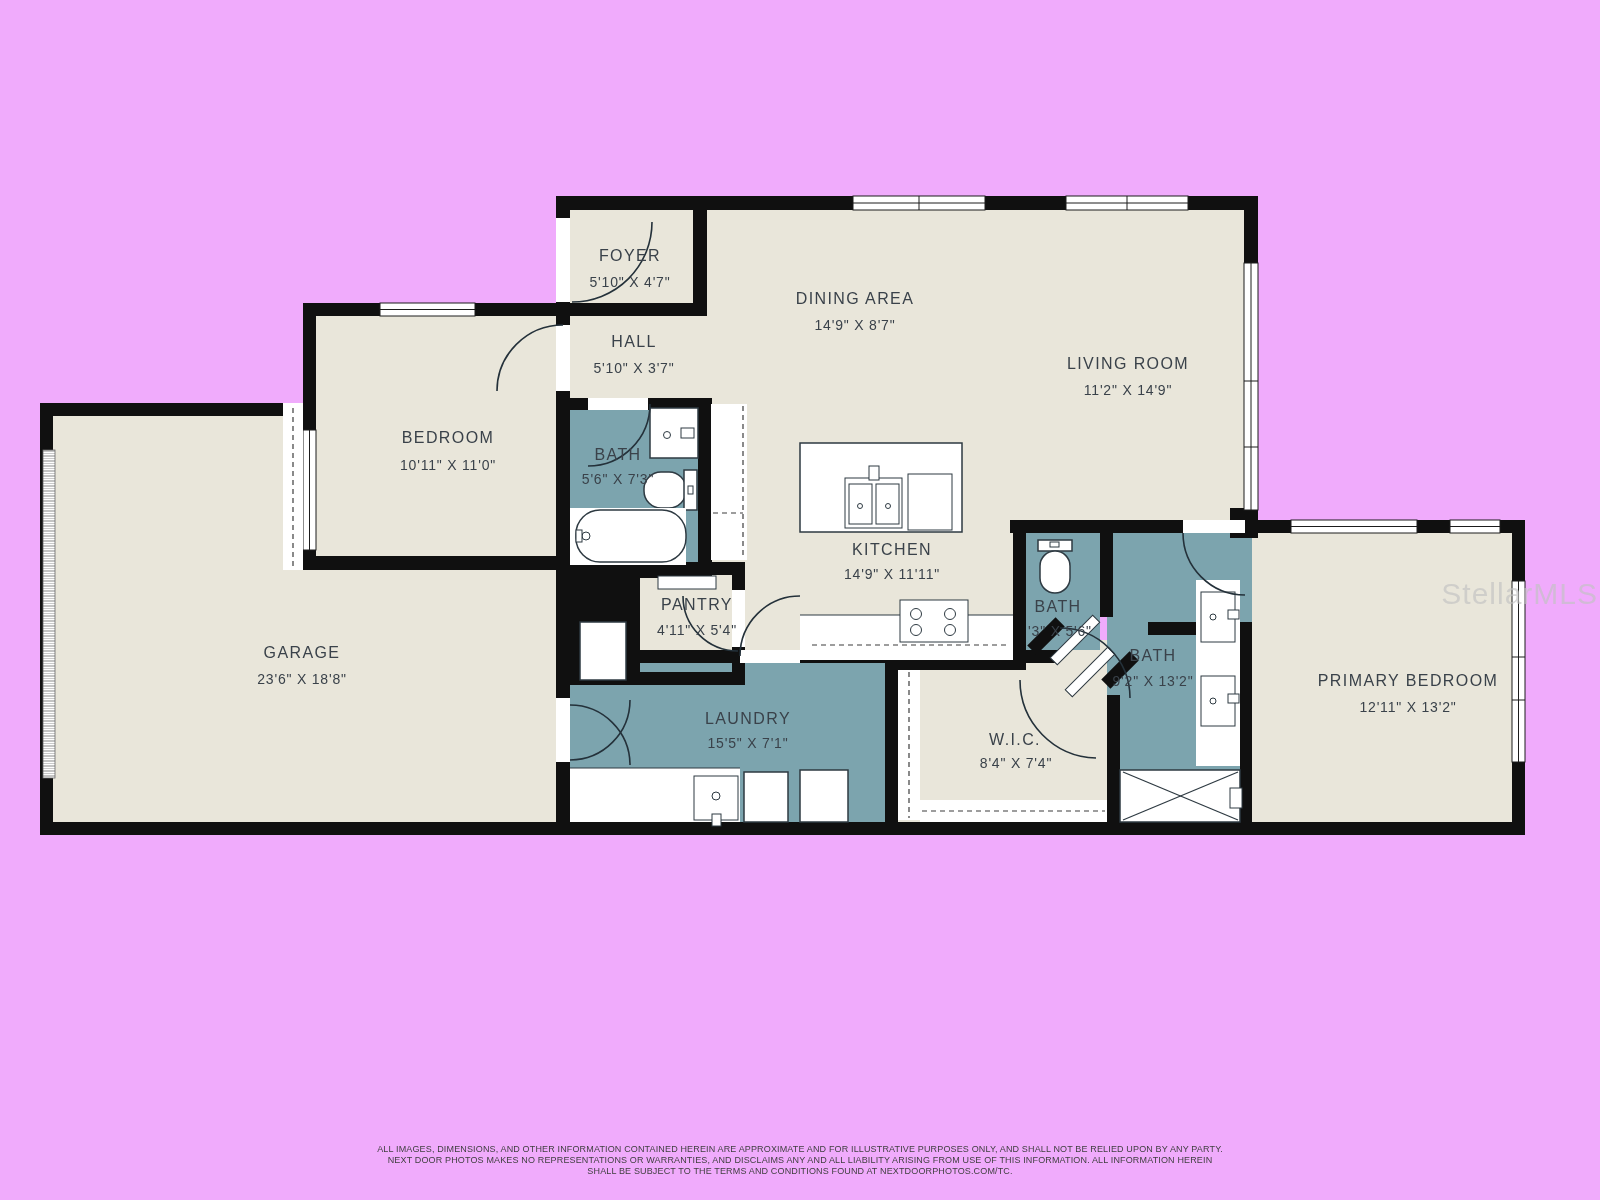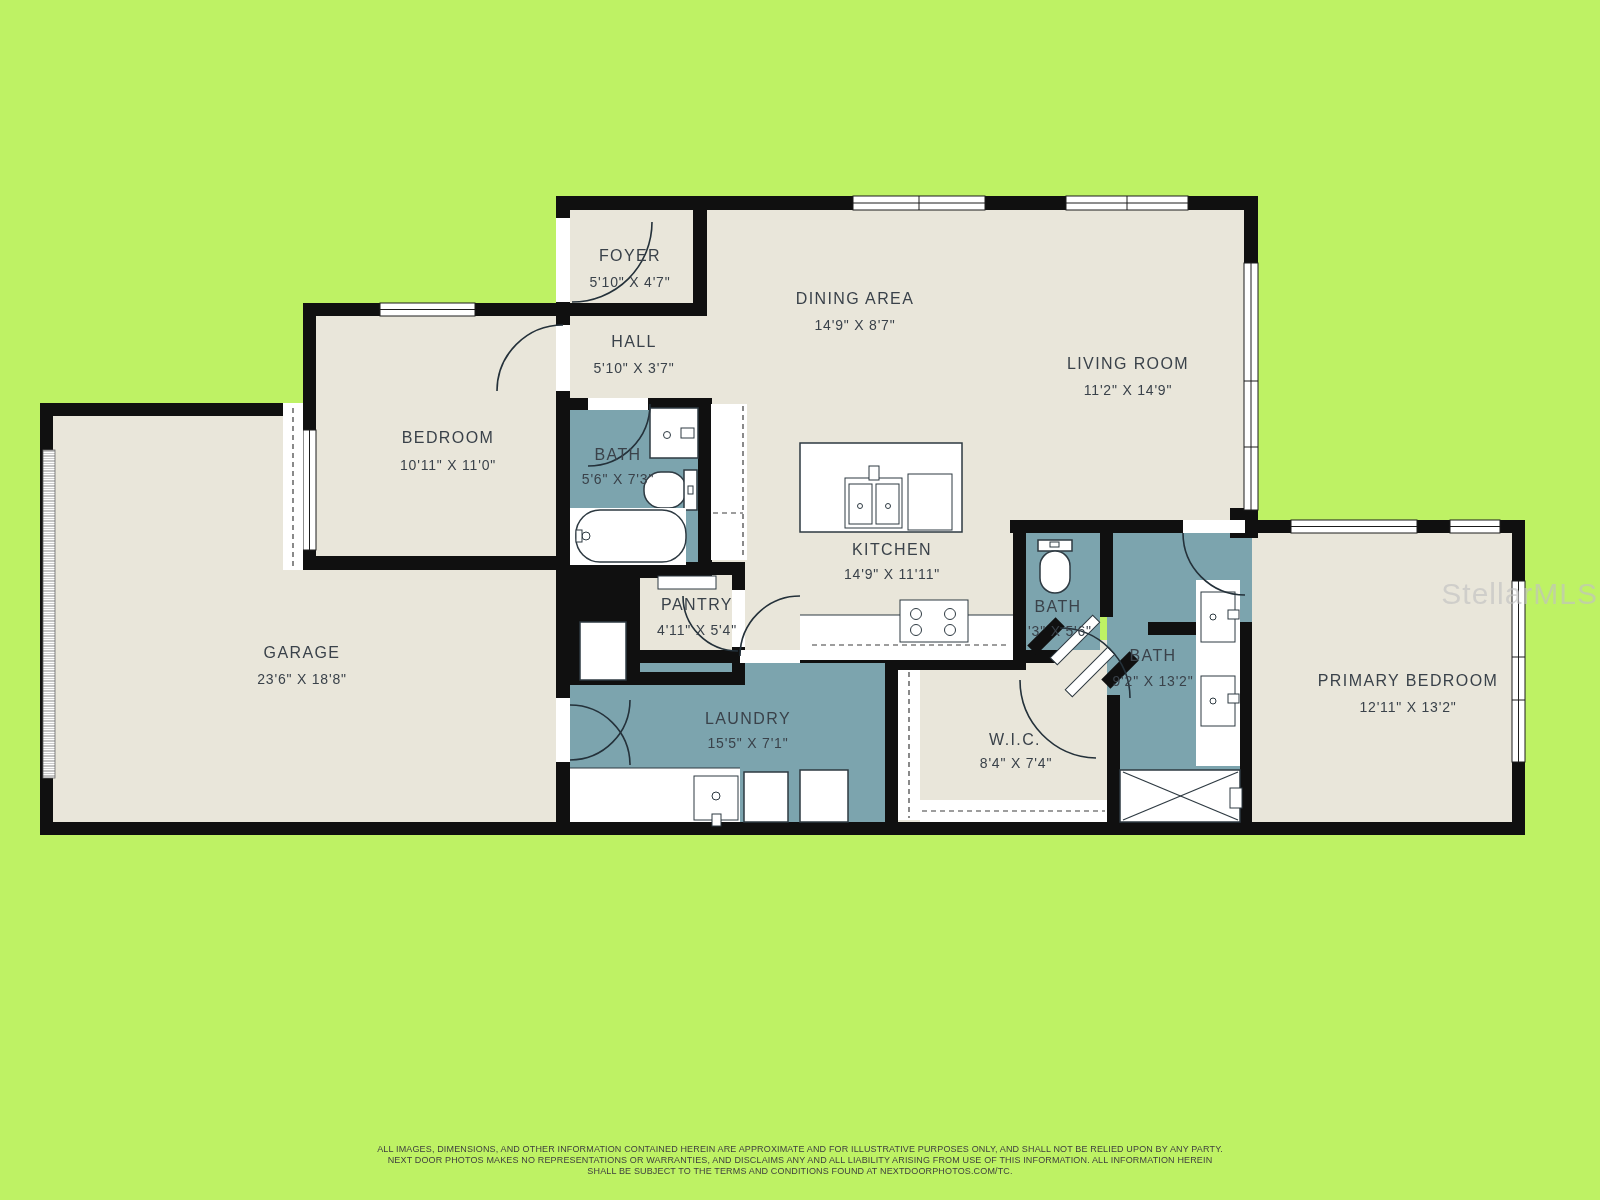--- a/index.html
+++ b/index.html
@@ -1,16 +1,16 @@
 <!DOCTYPE html>
 <html><head>
 <meta charset="utf-8">
 <style>
   html,body{margin:0;padding:0;background:#ffffff;}
-  .page{position:relative;width:1600px;height:1200px;background:#bef264;overflow:hidden;}
+  .page{position:relative;width:1600px;height:1200px;background:#f0abfc;overflow:hidden;}
   svg{display:block;}
   .wall{fill:#101010;}
   .beige{fill:#e9e6da;}
   .teal{fill:#7ca4ae;}
   .gap{fill:#ffffff;}
   .win{fill:#ffffff;stroke:#1c1c1c;stroke-width:1;}
   .winline{stroke:#1c1c1c;stroke-width:1;fill:none;}
   .fix{fill:#ffffff;stroke:#2e3a42;stroke-width:1.5;}
   .fixthin{fill:#ffffff;stroke:#2e3a42;stroke-width:1;}
   .arc{fill:none;stroke:#24313a;stroke-width:1.6;}

